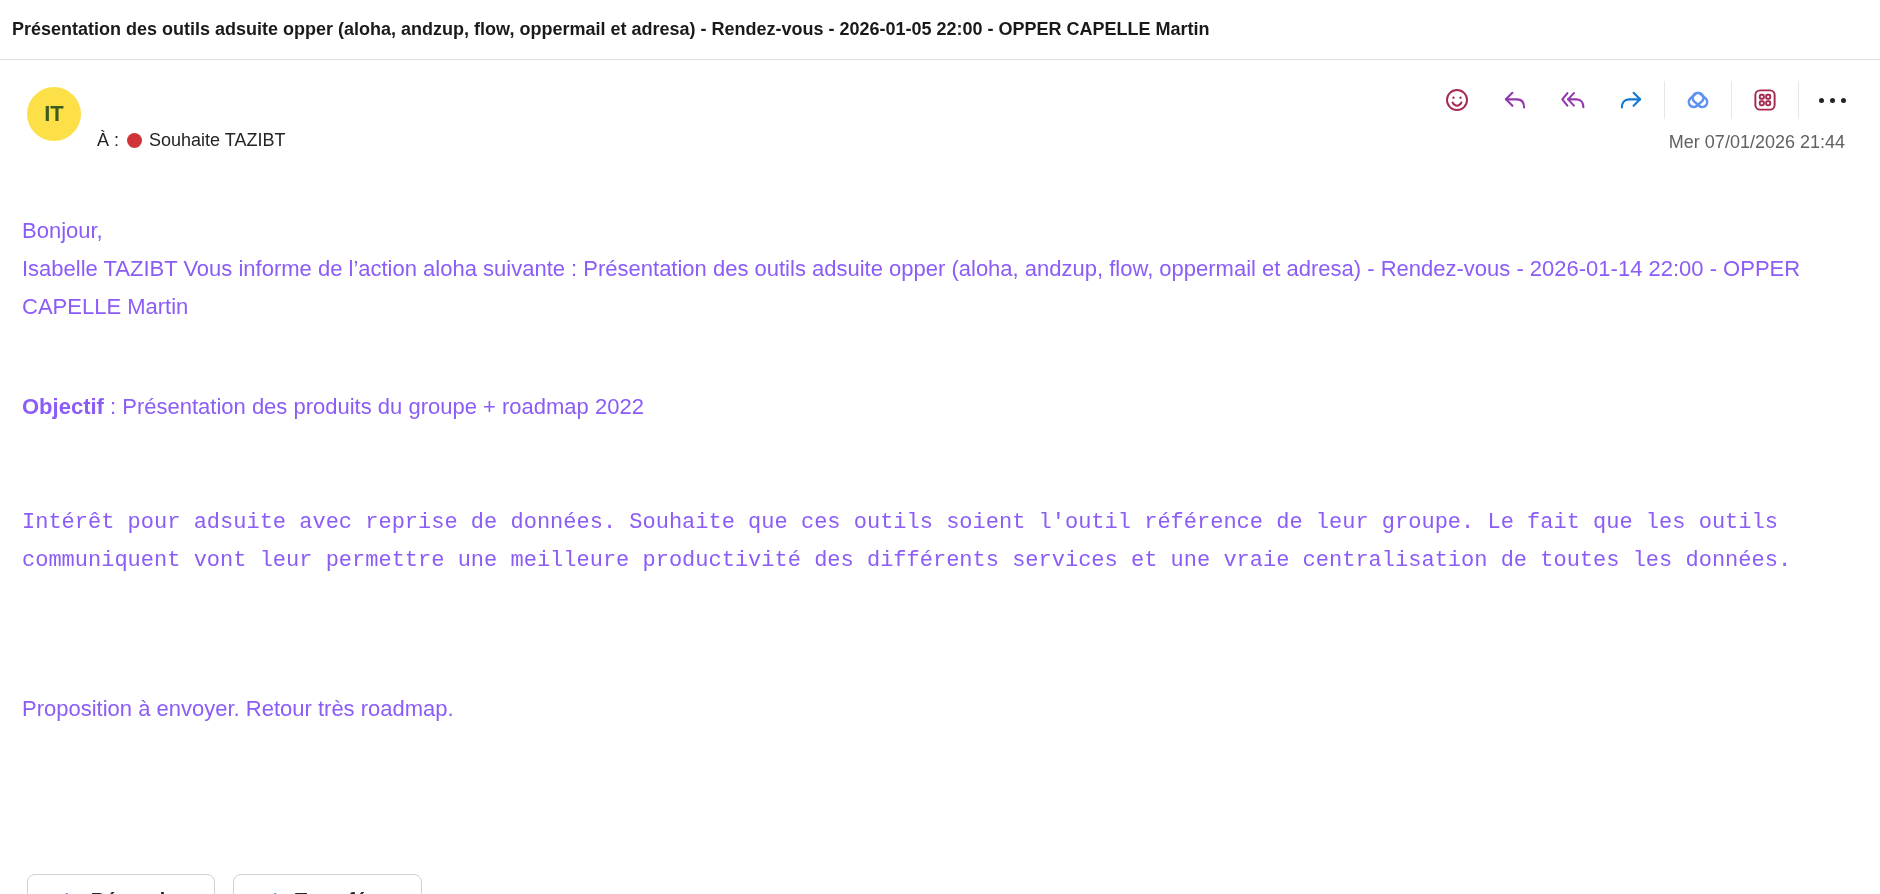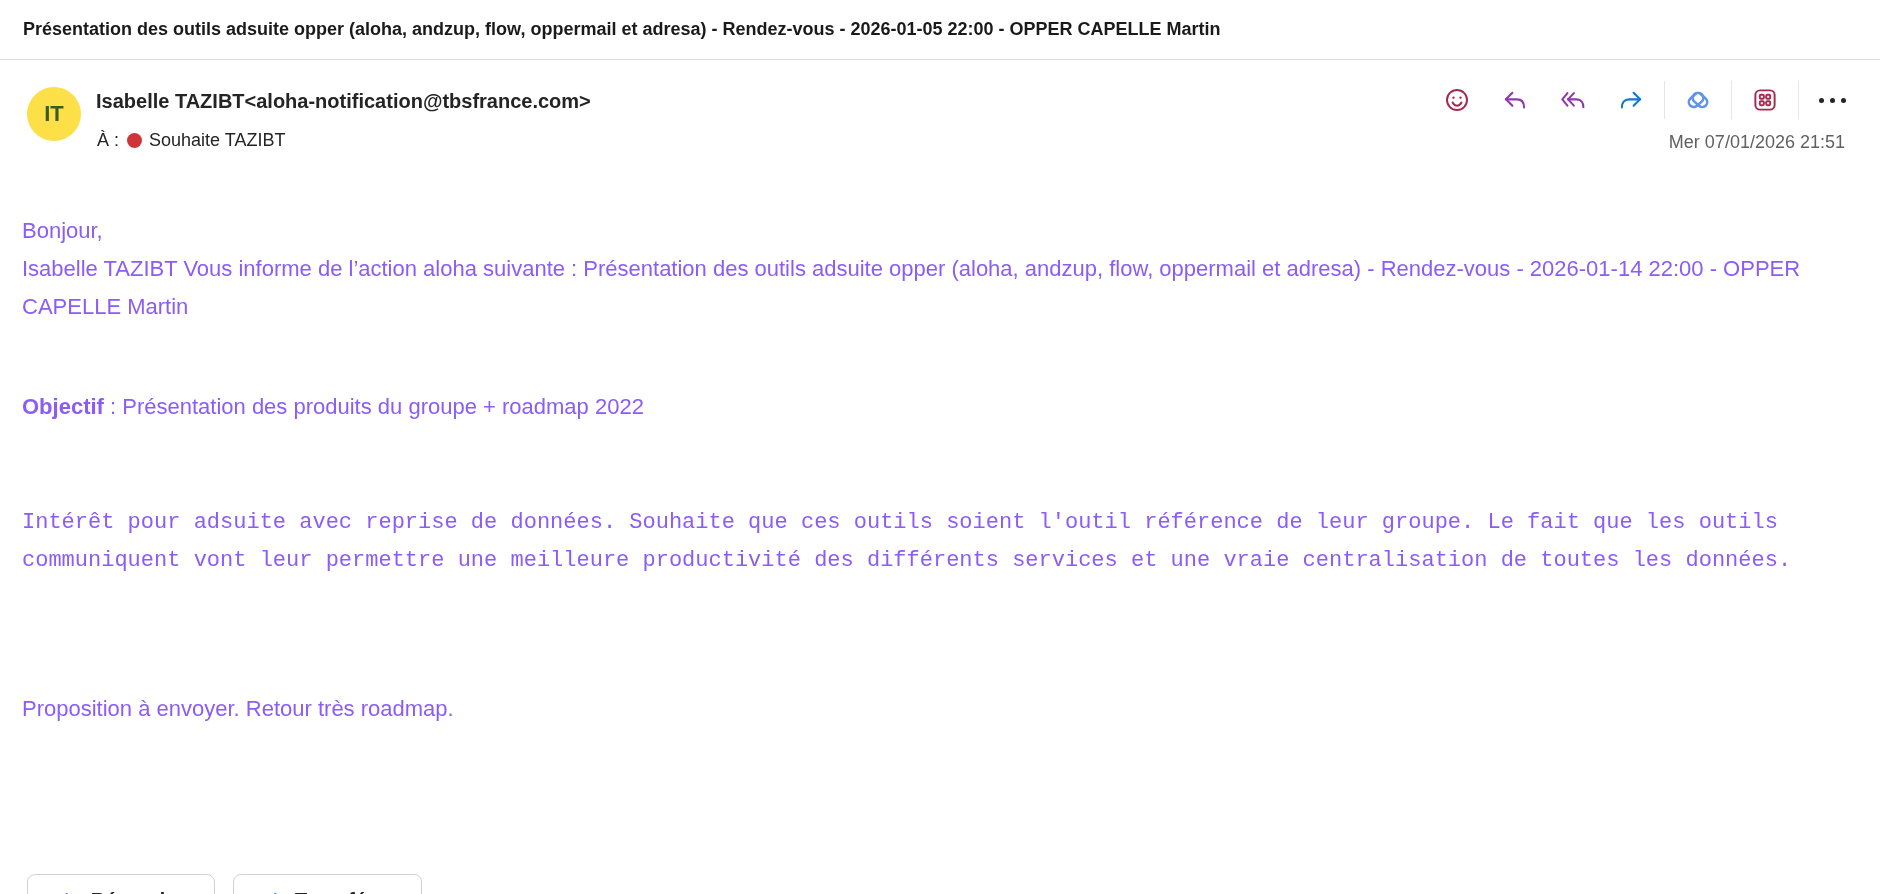--- a/index.html
+++ b/index.html
@@ -4,21 +4,21 @@
 <style>
   * { margin:0; padding:0; box-sizing:border-box; }
   html,body { background:#f3f3f3; }
   .screen {
     position:relative; width:1880px; height:894px; overflow:hidden;
     background:#ffffff; font-family:"Liberation Sans", sans-serif; color:#242424;
   }
   
   .subject-bar {
     position:absolute; top:0; left:0; right:0; height:60px;
-    display:flex; align-items:center; padding:0 23px;
+    display:flex; align-items:center; padding:0 12px;
     background:#ffffff; border-bottom:1px solid #e0e0e0;
   }
   .subject-bar .subject { font-size:18px; font-weight:600; color:#1a1a1a; white-space:nowrap; }
   
   .avatar {
     position:absolute; left:27px; top:87px; width:54px; height:54px; border-radius:50%;
     background:#fde047; color:#3c5c1e; display:flex; align-items:center; justify-content:center;
     font-size:22px; font-weight:600; cursor:default;
   }
   .sender-line {
@@ -81,28 +81,27 @@
 <div class="screen">
 
   <header class="subject-bar">
     <span class="subject">Présentation des outils adsuite opper (aloha, andzup, flow, oppermail et adresa) - Rendez-vous - 2026-01-05 22:00 - OPPER CAPELLE Martin</span>
   </header>
 
   <div class="avatar">
     <span>IT</span>
   </div>
 
-  <div class="sender-line">Isabelle TAZIBT&lt;aloha-notification@tbsfrance.com&gt;</div>
   <div class="to-line">
     <span class="to-label">À :</span>
     <span class="presence-dot"></span>
     <span>Souhaite TAZIBT</span>
   </div>
 
-  <div class="msg-date">Mer 07/01/2026 21:51</div>
+  <div class="msg-date">Mer 07/01/2026 21:44</div>
 
   <div class="toolbar">
     <button class="icon-btn" title="Réactions">
       <svg width="26" height="26" viewBox="0 0 20 20" fill="none" stroke="#a52a4f" stroke-width="1.5">
         <circle cx="10" cy="10" r="7.7"></circle>
         <circle cx="7.3" cy="8.2" r="0.9" fill="#a52a4f" stroke="none"></circle>
         <circle cx="12.7" cy="8.2" r="0.9" fill="#a52a4f" stroke="none"></circle>
         <path d="M6.6 11.9 C7.6 13.7 9 14.4 10 14.4 C11 14.4 12.4 13.7 13.4 11.9" stroke-linecap="round"></path>
       </svg>
     </button>

